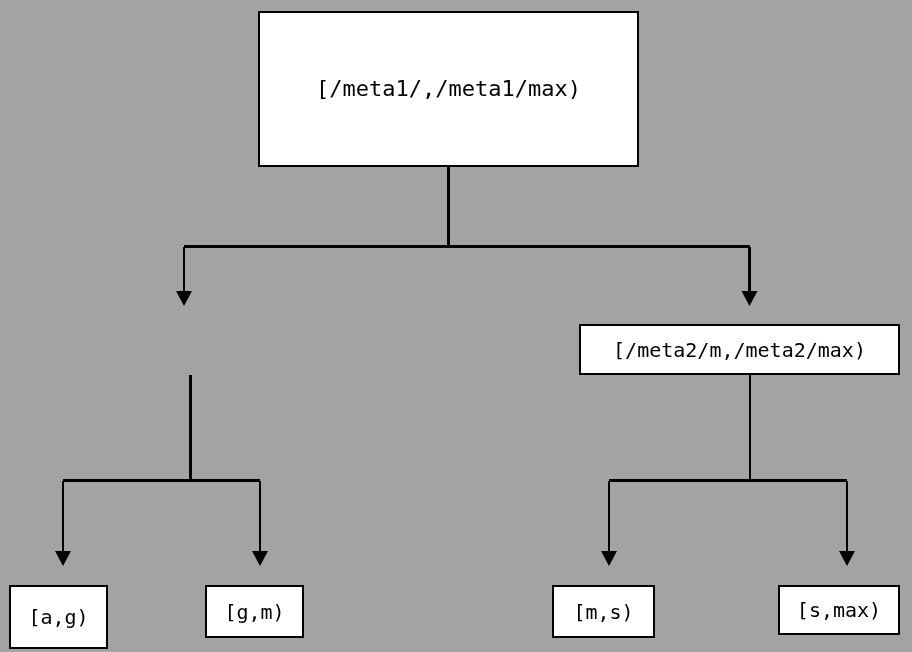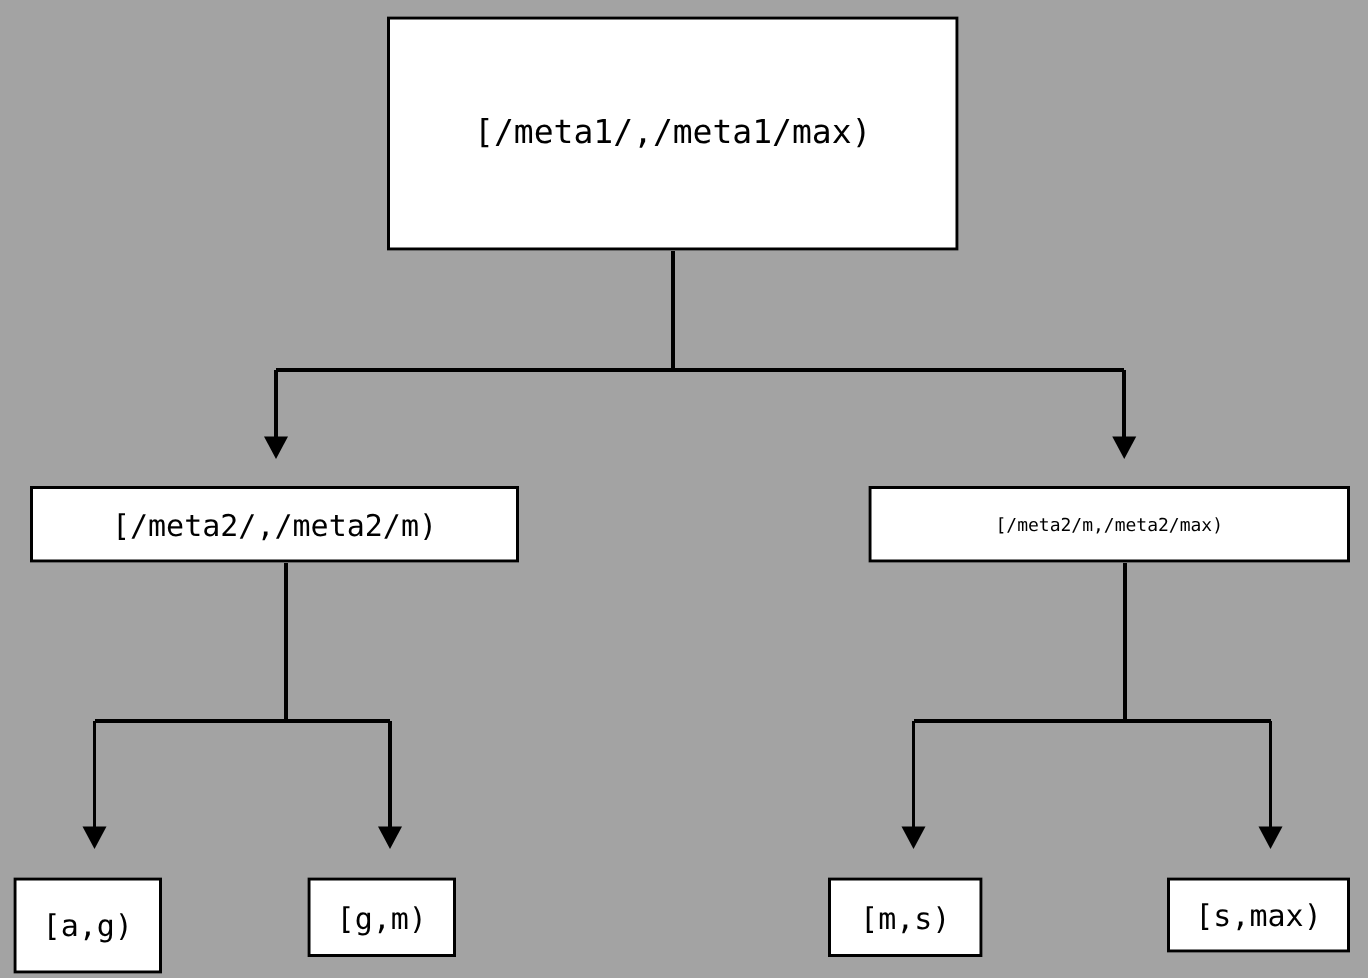--- a/index.html
+++ b/index.html
@@ -57,21 +57,21 @@
     top: 324px;
     width: 326px;
     height: 51px;
     font-size: 20px;
   }
   #node-mid-right {
     left: 579px;
     top: 324px;
     width: 321px;
     height: 51px;
-    font-size: 12px;
+    font-size: 20px;
   }
   
   #node-leaf-0 {
     left: 9px;
     top: 585px;
     width: 99px;
     height: 64px;
     font-size: 20px;
   }
   #node-leaf-1 {
@@ -130,23 +130,20 @@
       <polygon points="252,551 268,551 260,566"></polygon>
       <polygon points="601,551 617,551 609,566"></polygon>
       <polygon points="839,551 855,551 847,566"></polygon>
     </g>
   </svg>
 
   <div id="node-root" class="node-box">
     <span class="node-label">[/meta1/,/meta1/max)</span>
   </div>
 
-  <div id="node-mid-left" class="node-box">
-    <span class="node-label">[/meta2/,/meta2/m)</span>
-  </div>
 
   <div id="node-mid-right" class="node-box">
     <span class="node-label">[/meta2/m,/meta2/max)</span>
   </div>
 
   <div id="node-leaf-0" class="node-box">
     <span class="node-label">[a,g)</span>
   </div>
 
   <div id="node-leaf-1" class="node-box">

